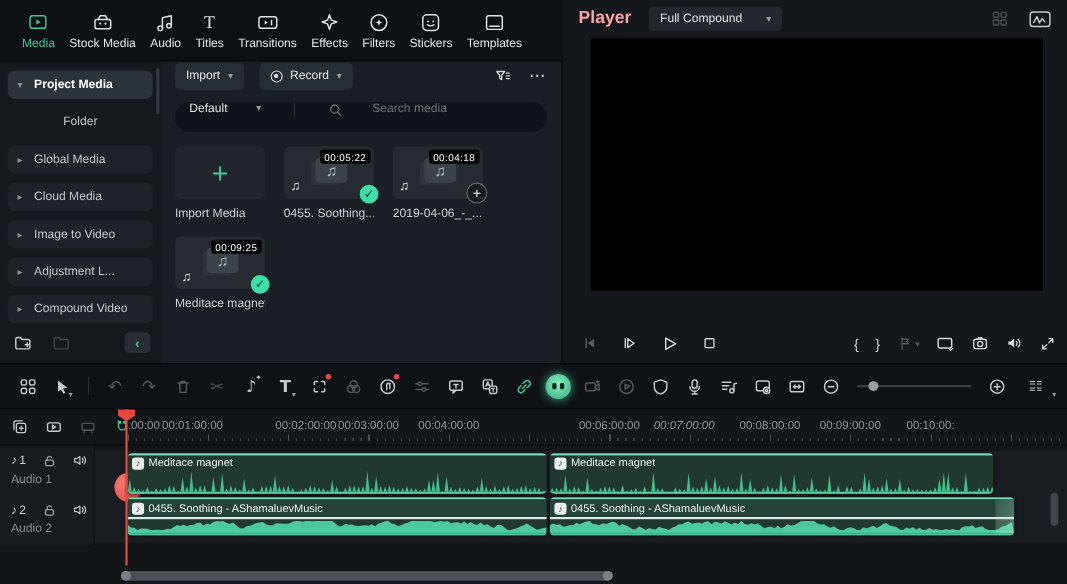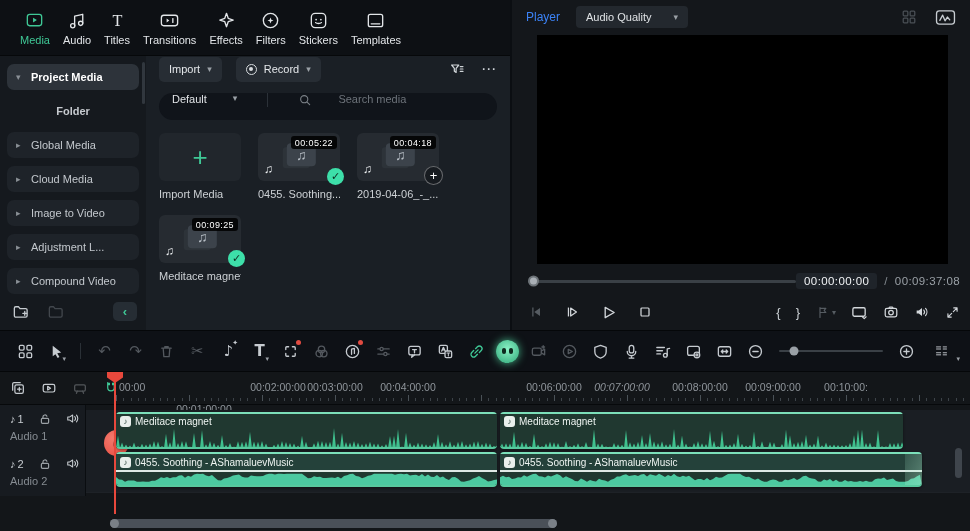--- a/index.html
+++ b/index.html
@@ -14,21 +14,21 @@
   .tabbar{height:55px;display:flex;align-items:center;padding:0 0 0 20px;gap:13px;background:#0d1014;border-bottom:1px solid #06080a}
   .tab{display:flex;flex-direction:column;align-items:center;gap:3px;color:#e2e5e8;cursor:default}
   .tab svg{width:21px;height:21px}
   .tab.active{color:#3fc896}
   .panel-body{display:flex;height:274px}
 
   .sidebar{width:146px;background:#15191e;padding:8px 7px 0 7px;position:relative;box-sizing:border-box}
   .side-item{height:26px;margin-bottom:8px;border-radius:7px;background:#1e2329;display:flex;align-items:center;color:#c3c8cd;padding:0 9px;gap:7px;box-sizing:border-box}
   .side-item .caret{font-size:9px;color:#8a9096;width:8px}
   .side-item.active{background:#2d333a;color:#fff;font-weight:bold}
-  .side-item.plain{background:transparent;justify-content:center;color:#c6cacf;font-weight:bold}
+  .side-item.plain{background:transparent;justify-content:center;color:#c6cacf;font-weight:normal}
   .sidebar-footer{position:absolute;bottom:9px;left:12px;right:9px;display:flex;align-items:center;gap:18px}
   .sidebar-footer .spacer{flex:1}
   .collapse-btn{width:24px;height:19px;background:#262d34;border-radius:5px;color:#3fc896;display:flex;align-items:center;justify-content:center;font-size:13px;font-weight:bold}
   .sb-scroll{position:absolute;right:1px;top:6px;width:3px;height:42px;background:#31373e;border-radius:2px}
 
   .media-panel{flex:1;background:#1a1f25;padding:0 13px;position:relative;box-sizing:border-box}
   .mp-toolbar{display:flex;align-items:center;height:26px}
   .btn{background:#272d34;border-radius:5px;height:25px;display:flex;align-items:center;padding:0 10px;gap:7px;color:#e4e7ea}
   .btn .caret{font-size:9px;color:#9aa0a6}
   .btn+.btn{margin-left:14px}
@@ -50,21 +50,21 @@
   .mini-note{position:absolute;left:6px;bottom:5px;color:#eef1f3;font-size:12px}
   .dur{position:absolute;top:3px;right:3px;background:rgba(0,0,0,.85);border-radius:3px;font-size:9px;padding:1.5px 4px;color:#fff;letter-spacing:.4px}
   .badge{position:absolute;right:-4px;bottom:-4px;width:17px;height:17px;border-radius:50%;display:flex;align-items:center;justify-content:center;font-size:11px;font-weight:bold}
   .badge.check{background:#3ddfa9;color:#0d2b20}
   .badge.plus{background:#171b20;color:#fff;border:1px solid rgba(255,255,255,.35);font-size:13px;font-weight:normal}
   .tile-name{margin-top:7px;color:#ccd0d4;white-space:nowrap;overflow:hidden}
 
   
   .player-panel{position:absolute;left:512px;top:0;width:458px;height:330px;background:#14171b}
   .player-header{height:34px;display:flex;align-items:center;padding:0 14px;gap:16px}
-  .player-title{color:#3b82f6;font-weight:normal;font-size:12px}
+  .player-title{color:#fca5a5;font-weight:bold;font-size:16px}
   .quality-pill{background:#23282e;border-radius:4px;height:22px;padding:0 10px;display:flex;align-items:center;gap:22px;color:#dfe2e5}
   .quality-pill .caret{font-size:9px;color:#9aa0a6}
   .ph-icons{margin-left:auto;display:flex;align-items:center;gap:18px}
   .video{position:absolute;left:25px;top:35px;width:411px;height:229px;background:#000}
   .seek-row{position:absolute;left:16px;right:10px;top:272px;height:18px;display:flex;align-items:center}
   .seek-track{position:relative;width:272px;height:3px;background:#3a4046;border-radius:2px}
   .seek-knob{position:absolute;left:0;top:50%;transform:translateY(-50%);width:11px;height:11px;border-radius:50%;background:#a9afb5;border:2px solid #6d7378;box-sizing:border-box}
   .timecode{margin-left:auto;display:flex;align-items:center;gap:7px;font-size:11.5px;letter-spacing:.4px}
   .tc-current{background:#1f242a;border-radius:3px;padding:2px 8px;color:#f0f2f4}
   .tc-sep{color:#858b91}.tc-total{color:#9aa0a6}
@@ -131,20 +131,29 @@
     <nav class="tabbar">
       <div class="tab active">
         <svg viewBox="0 0 22 22" class="stroke">
             <rect x="3.5" y="4.5" width="15" height="12" rx="2.5"></rect>
             <path d="M9.5 8l4 2.5-4 2.5z" fill="currentColor" stroke="none"></path>
           </svg>
         <span>Media</span>
       </div>
       <div class="tab">
         <svg viewBox="0 0 22 22" class="stroke">
+            <rect x="3.5" y="8" width="15" height="9" rx="2"></rect>
+            <path d="M6.5 8l2-3.5h5l2 3.5"></path>
+            <circle cx="8.5" cy="12" r="1" fill="currentColor" stroke="none"></circle>
+            <circle cx="13.5" cy="12" r="1" fill="currentColor" stroke="none"></circle>
+          </svg>
+        <span>Stock Media</span>
+      </div>
+      <div class="tab">
+        <svg viewBox="0 0 22 22" class="stroke">
             <path d="M8 16.5V6.5l8.5-2v9.5"></path>
             <circle cx="6" cy="16.5" r="2.2"></circle>
             <circle cx="14.3" cy="14" r="2.2"></circle>
           </svg>
         <span>Audio</span>
       </div>
       <div class="tab">
         <svg viewBox="0 0 22 22">
             <text x="11" y="16.5" text-anchor="middle" font-size="17" font-family="'Liberation Serif','DejaVu Serif',serif" fill="currentColor">T</text>
           </svg>
@@ -301,47 +310,37 @@
           </div>
         </div>
       </section>
     </div>
   </div>
 
   <div class="player-panel">
     <div class="player-header">
       <span class="player-title">Player</span>
       <div class="quality-pill">
-        <span>Audio Quality</span>
+        <span>Full Compound</span>
         <span class="caret">▾</span>
       </div>
       <div class="ph-icons">
         <svg viewBox="0 0 18 18" class="stroke" width="16" height="16" style="color:#4a5056">
             <rect x="2.5" y="2.5" width="5.2" height="5.2" rx="1"></rect>
             <rect x="10.3" y="2.5" width="5.2" height="5.2" rx="1"></rect>
             <rect x="2.5" y="10.3" width="5.2" height="5.2" rx="1"></rect>
             <rect x="10.3" y="10.3" width="5.2" height="5.2" rx="1"></rect>
           </svg>
         <svg viewBox="0 0 22 18" class="stroke" width="21" height="17" style="color:#c8cdd2">
             <rect x="1.5" y="2" width="19" height="14" rx="3"></rect>
             <path d="M5 12l3-5.5 2.5 6 2.5-4 2.5 3"></path>
           </svg>
       </div>
     </div>
     <div class="video"></div>
-    <div class="seek-row">
-      <div class="seek-track">
-        <div class="seek-knob"></div>
-      </div>
-      <div class="timecode">
-        <span class="tc-current">00:00:00:00</span>
-        <span class="tc-sep">/</span>
-        <span class="tc-total">00:09:37:08</span>
-      </div>
-    </div>
     <div class="player-controls">
       <span class="pc-ic dim">
           <svg viewBox="0 0 18 18" width="16" height="16">
             <path d="M5.5 4v10" stroke="currentColor" stroke-width="1.4"></path>
             <path d="M13.5 4.5L7 9l6.5 4.5z" fill="currentColor"></path>
           </svg>
         </span>
       <span class="pc-ic">
           <svg viewBox="0 0 18 18" width="16" height="16">
             <path d="M5 4v10" stroke="currentColor" stroke-width="1.4"></path>
@@ -567,21 +566,21 @@
         <svg viewBox="0 0 18 18" class="stroke" style="color:#3c4artifacts147" opacity="0.35">
             <rect x="3" y="5.5" width="12" height="7" rx="1.5"></rect>
             <path d="M6 12.5L5 15M12 12.5l1 2.5"></path>
           </svg>
         <svg viewBox="0 0 18 18" class="stroke" style="color:#3fc896">
             <path d="M5.3 3v5.5a3.7 3.7 0 007.4 0V3"></path>
             <path d="M5.3 3h2.6v3H5.3zM10.1 3h2.6v3h-2.6z" fill="currentColor" stroke="none"></path>
           </svg>
       </div>
       <span class="ruler-label" style="left: 119px;">00:00</span>
-      <span class="ruler-label" style="left: 204px; transform: translateX(-50%); margin-top: 22px;">00:01:00:00</span>
+      <span class="ruler-label" style="left: 175px; transform: translateX(-50%);">00:01:00:00</span>
       <span class="ruler-label" style="left: 278px; transform: translateX(-50%);">00:02:00:00</span>
       <span class="ruler-label" style="left: 335px; transform: translateX(-50%);">00:03:00:00</span>
       <span class="ruler-label" style="left: 408px; transform: translateX(-50%);">00:04:00:00</span>
       <span class="ruler-label" style="left: 481px; transform: translateX(-50%); margin-top: 48px;">00:05:00:00</span>
       <span class="ruler-label" style="left: 554px; transform: translateX(-50%);">00:06:00:00</span>
       <span class="ruler-label" style="left: 622px; transform: translateX(-50%); font-style: italic;">00:07:00:00</span>
       <span class="ruler-label" style="left: 700px; transform: translateX(-50%);">00:08:00:00</span>
       <span class="ruler-label" style="left: 773px; transform: translateX(-50%);">00:09:00:00</span>
       <span class="ruler-label" style="left: 846px; transform: translateX(-50%);">00:10:00:</span>
       <div class="ticks-sub"></div>

